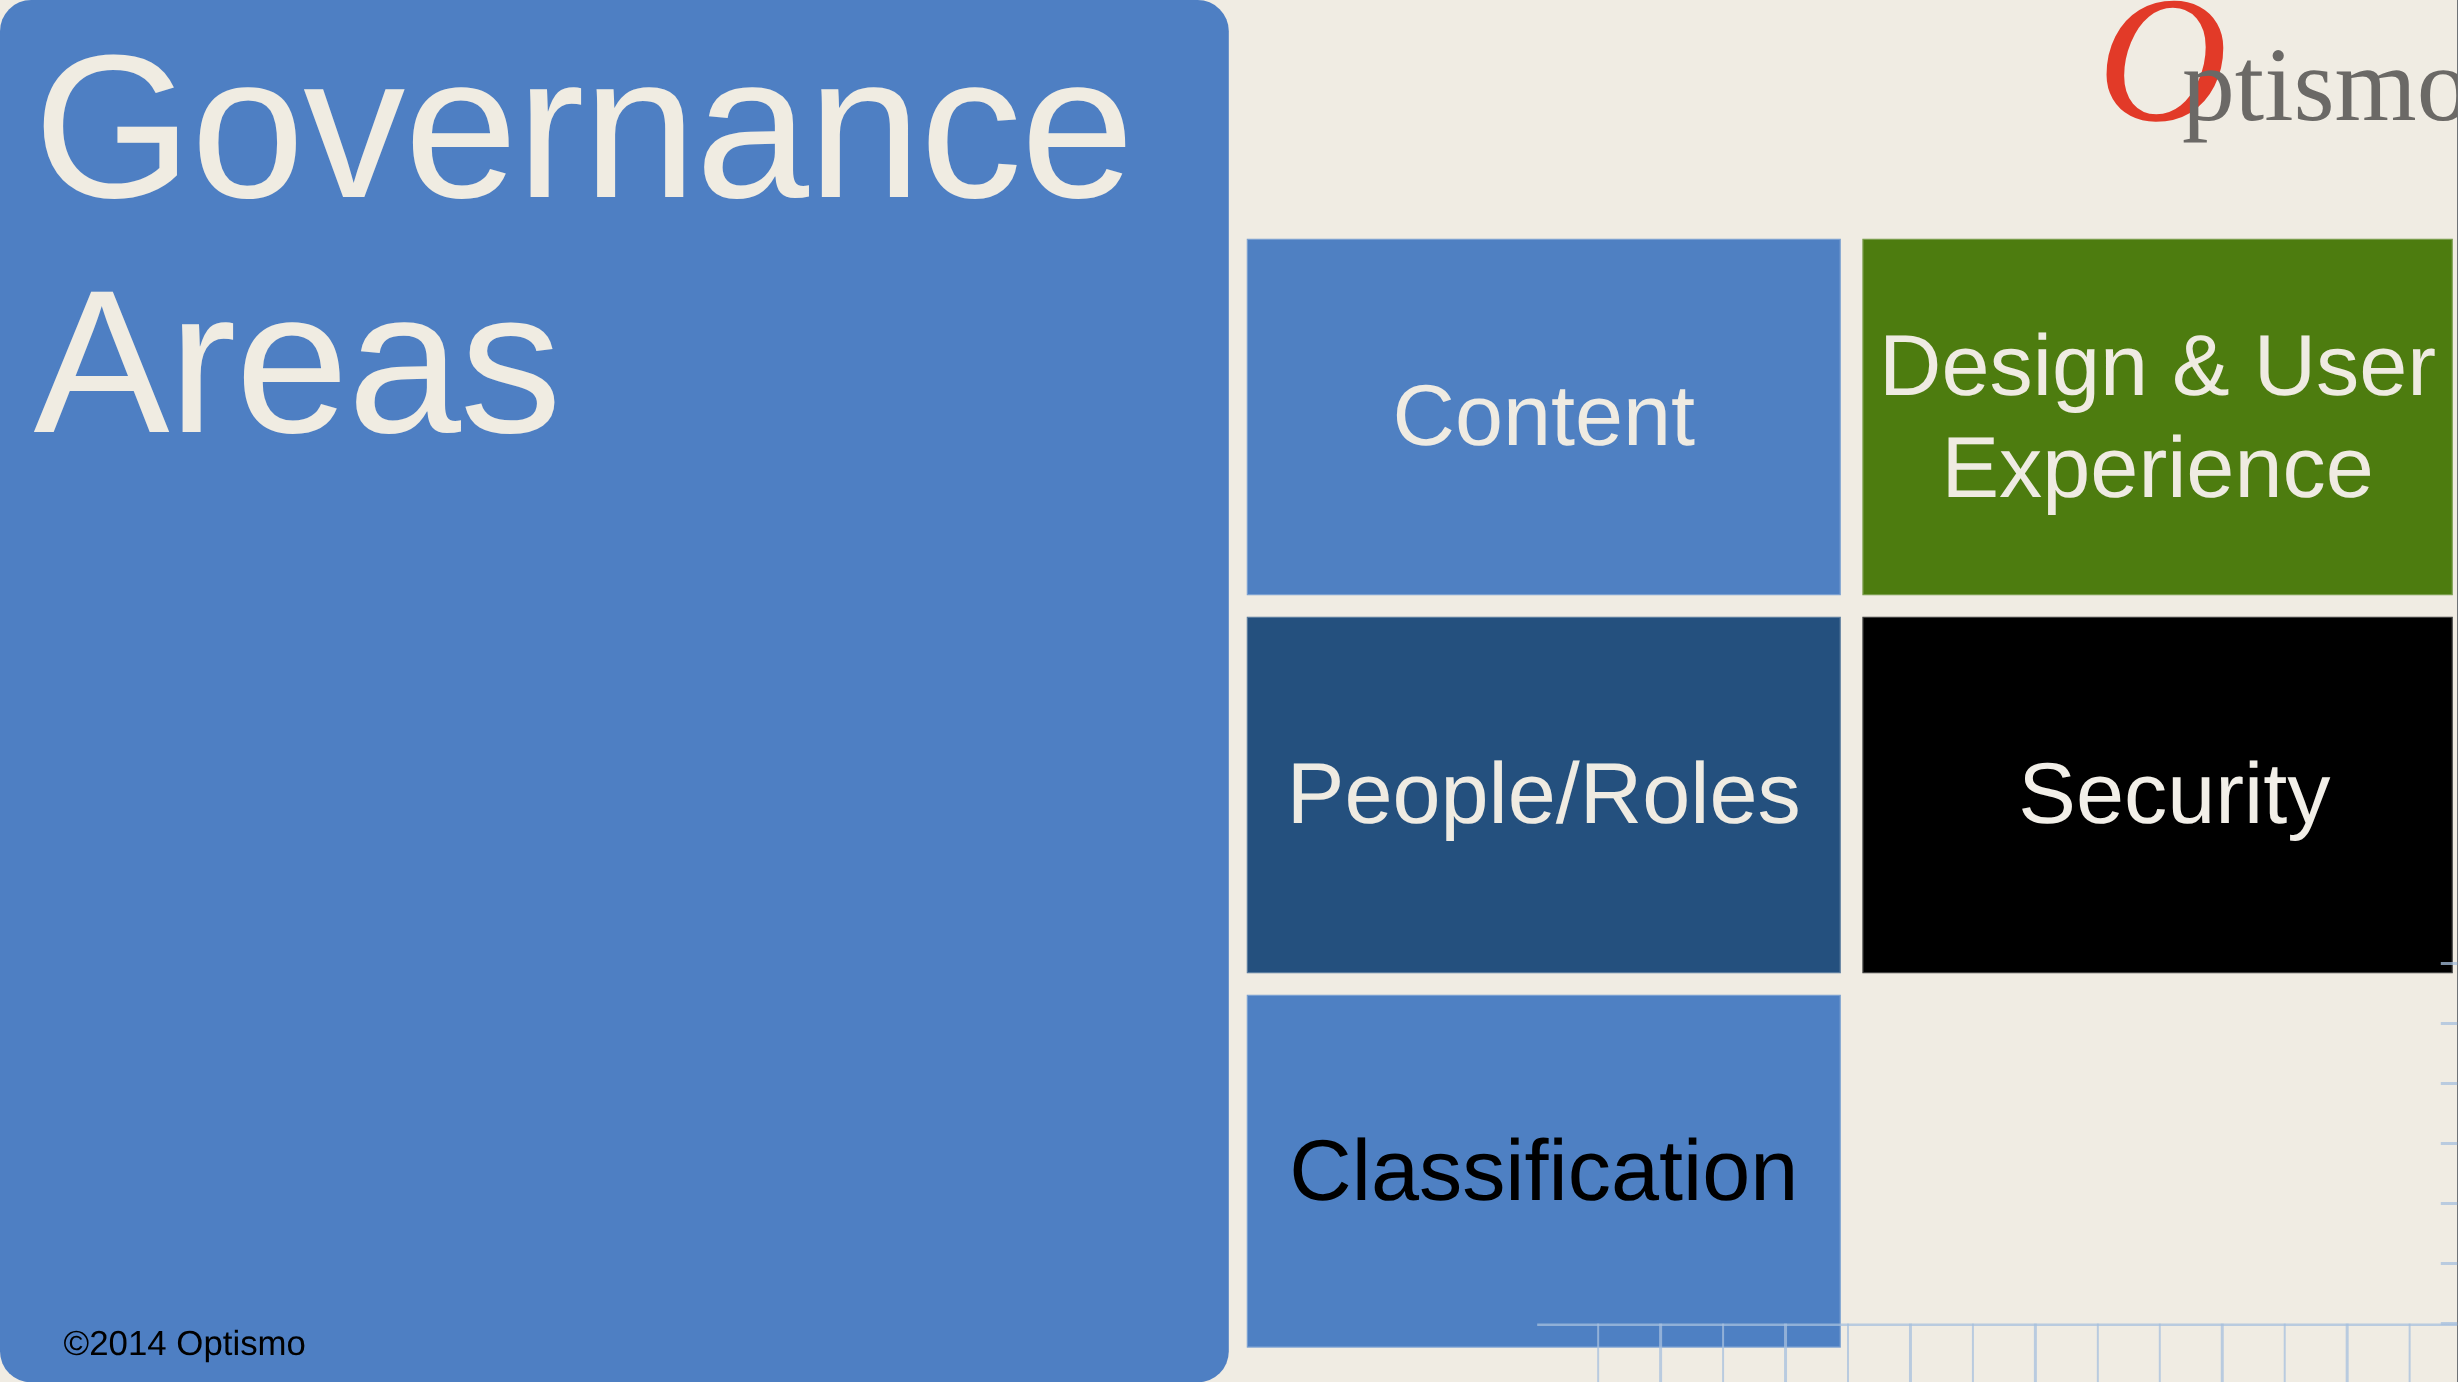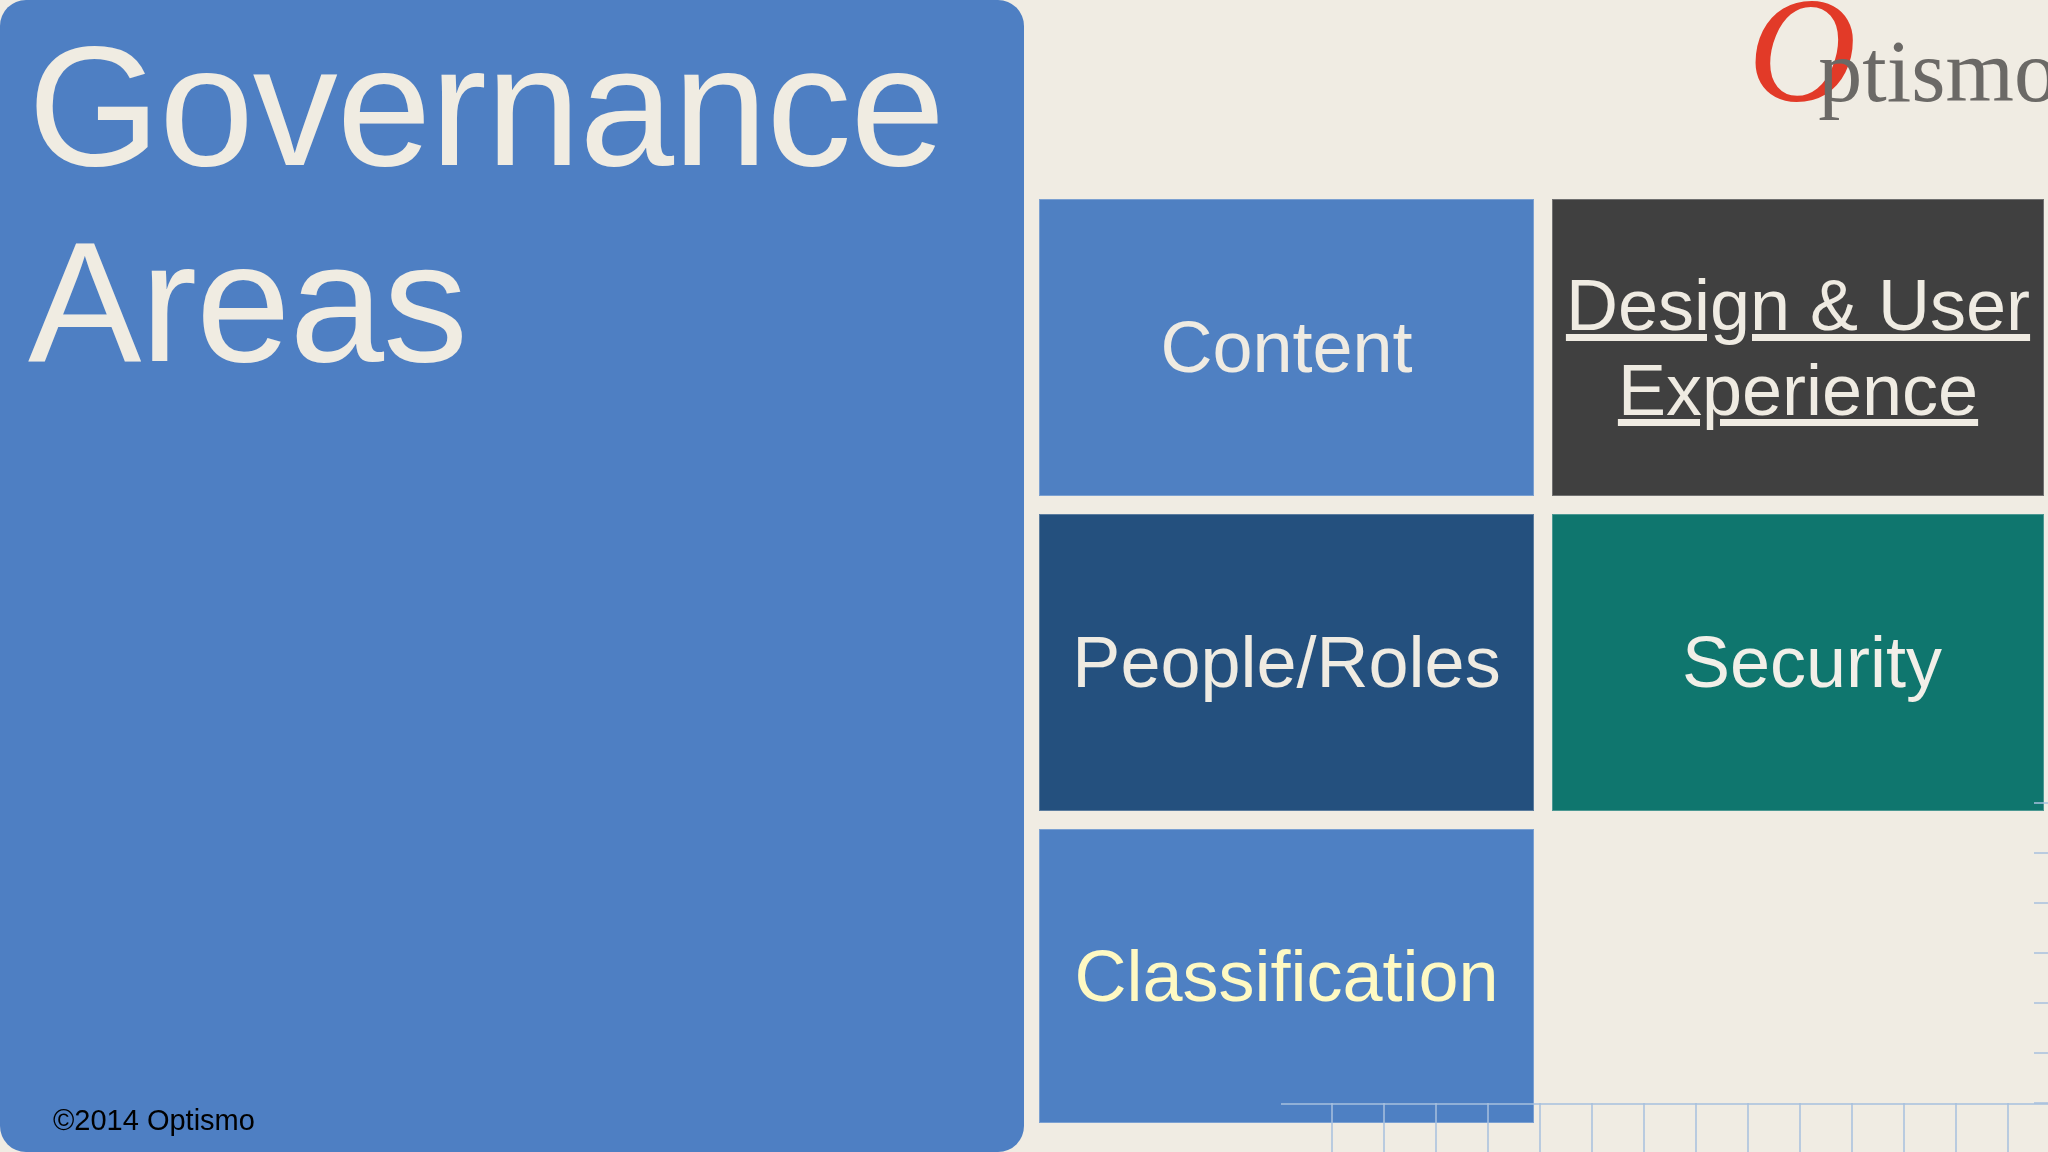--- a/index.html
+++ b/index.html
@@ -125,30 +125,30 @@
   </div>
 
   <div class="logo">
     <span class="logo-initial">O</span><span class="logo-text">ptismo</span>
   </div>
 
   <div class="tile-grid">
     <div class="tile" style="background: rgb(79, 128, 194); color: rgb(239, 235, 226);">
       <span>Content</span>
     </div>
-    <div class="tile" style="background: #404040; color: rgb(239, 235, 226); text-decoration: underline;">
+    <div class="tile" style="background: #4d7c0f; color: rgb(239, 235, 226);">
       <span>Design &amp; User Experience</span>
     </div>
     <div class="tile" style="background: rgb(36, 80, 126); color: rgb(239, 235, 226);">
       <span>People/Roles</span>
     </div>
-    <div class="tile" style="background: #0f766e; color: rgb(242, 239, 232); padding-left: 36px;">
+    <div class="tile" style="background: #000000; color: rgb(242, 239, 232); padding-left: 36px;">
       <span>Security</span>
     </div>
-    <div class="tile" style="background: rgb(78, 128, 195); color: #fef9c3;">
+    <div class="tile" style="background: rgb(78, 128, 195); color: #000000;">
       <span>Classification</span>
     </div>
   </div>
 
   <div class="grid-watermark-bottom"></div>
   <div class="grid-watermark-right"></div>
 
 </div>
 
 </body></html>

